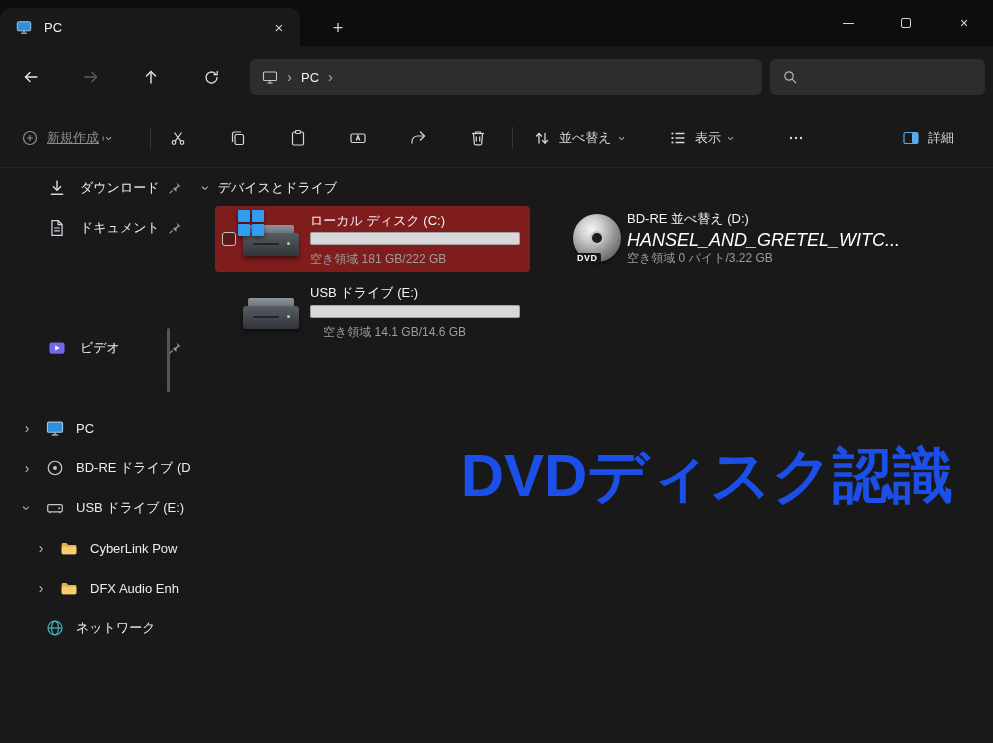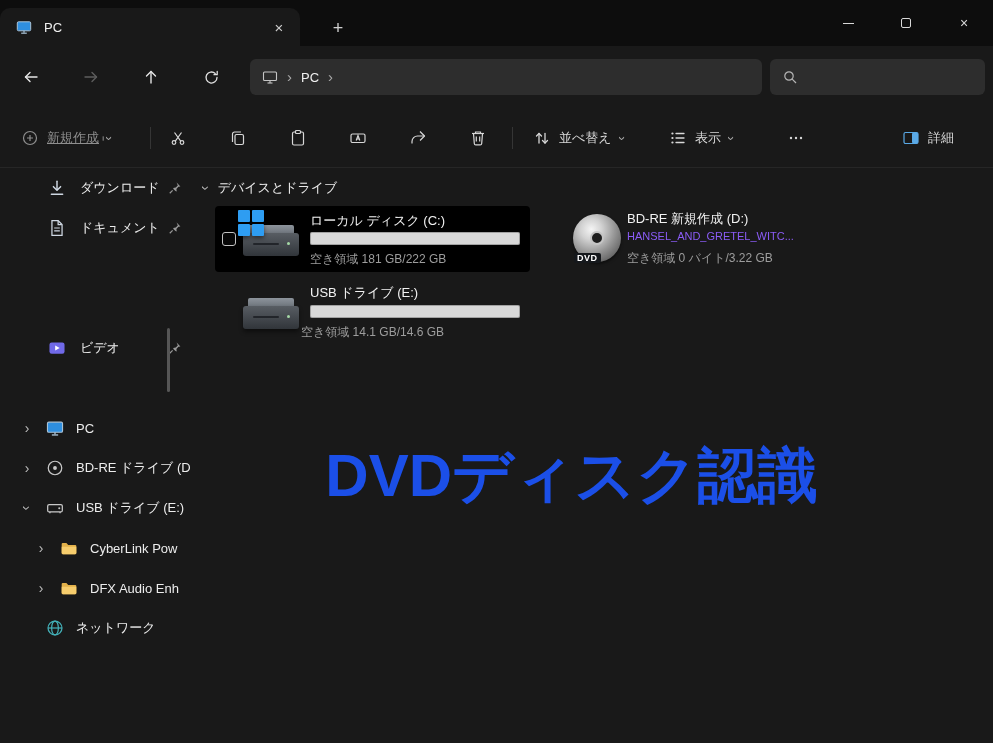--- a/index.html
+++ b/index.html
@@ -48,44 +48,44 @@
   .trow .chev.down{transform:rotate(90deg);}
   .trow.child .chev{margin-left:26px;}
   .trow .sic{margin-left:12px;margin-right:12px;}
   .trow .spacer{width:14px;margin-left:12px;flex:0 0 auto;}
   .side-scrollbar{position:absolute;left:167px;top:328px;width:3px;height:64px;background:#565656;border-radius:2px;}
 
   
   .section-header{position:absolute;left:204px;top:179px;display:flex;align-items:center;gap:9px;color:#eaeaea;font-size:13px;}
   .section-header .chev{display:inline-block;transform:rotate(90deg);color:#bdbdbd;font-size:14px;line-height:1;}
   .tile{position:absolute;height:66px;border-radius:4px;}
-  .tile.selected{background:#000000;}
+  .tile.selected{background:#7f1d1d;}
   .checkbox{position:absolute;left:7px;top:26px;width:14px;height:14px;border:1px solid #c2c2c2;border-radius:3px;background:rgba(20,20,20,.35);}
   .drive-name{position:absolute;font-size:13px;color:#f2f2f2;white-space:nowrap;}
-  .drive-sub{position:absolute;font-size:11px;color:#8b5cf6;white-space:nowrap;}
+  .drive-sub{position:absolute;font-size:18px;color:#ffffff;white-space:nowrap;font-style:italic;}
   .drive-free{position:absolute;font-size:12px;color:#9d9d9d;white-space:nowrap;}
   .pbar{position:absolute;width:210px;height:13px;background:#d8d8d8;border-radius:2px;overflow:hidden;box-shadow:inset 0 0 0 1px rgba(0,0,0,.25);}
   .pfill{height:100%;}
 
   
   .dicon{position:absolute;width:60px;height:46px;}
   .dtop{position:absolute;left:7px;top:9px;width:46px;height:12px;background:linear-gradient(180deg,#8d949c,#62686f);border-radius:2px;}
   .dbody{position:absolute;left:2px;top:17px;width:56px;height:23px;background:linear-gradient(180deg,#585d63,#31353a);border-radius:3px;box-shadow:0 3px 4px rgba(0,0,0,.45);}
   .dslot{position:absolute;left:12px;top:27px;width:26px;height:2px;background:#22252a;border-radius:1px;}
   .dled{position:absolute;right:11px;top:26px;width:3px;height:3px;border-radius:50%;background:#a5d8a6;}
   .winflag{position:absolute;left:-3px;top:-6px;display:grid;grid-template-columns:12px 12px;grid-template-rows:12px 12px;gap:2px;filter:drop-shadow(0 2px 2px rgba(0,0,0,.5));}
   .winflag span{background:#2e9df2;border-radius:1px;}
 
   
   .disc{position:absolute;left:8px;top:8px;width:48px;height:48px;border-radius:50%;background:radial-gradient(circle at 38% 32%,#f4f4f4 0%,#d2d2d2 24%,#939393 55%,#6b6b6b 76%,#575757 100%);box-shadow:0 2px 3px rgba(0,0,0,.5);text-align:center;}
   .disc-hole{position:absolute;left:17px;top:17px;width:14px;height:14px;border-radius:50%;background:#1d1d1d;border:2px solid #c4c4c4;}
   .dvd-label{position:absolute;left:1px;bottom:-1px;font-size:9px;font-weight:bold;color:#fff;background:#15181c;padding:0 3px;border-radius:2px;letter-spacing:.5px;}
 
   
-  .overlay{position:absolute;left:190px;right:40px;top:446px;text-align:center;font-size:60px;font-weight:800;line-height:1;white-space:nowrap;}
+  .overlay{position:absolute;left:190px;right:40px;top:446px;text-align:right;font-size:60px;font-weight:800;line-height:1;white-space:nowrap;}
 
   
   .statusbar{position:absolute;left:0;top:710px;width:100%;height:33px;background:#191919;border-top:1px solid #2a2a2a;display:flex;align-items:center;padding:0 14px;color:#cfcfcf;font-size:12px;}
   .status-sep{margin-left:26px;color:#5f5f5f;}
   .view-toggles{margin-left:auto;display:flex;gap:8px;align-items:center;}
   .viewtoggle{width:28px;height:22px;display:flex;align-items:center;justify-content:center;border-radius:4px;}
   .viewtoggle.active{border:1px solid #8f8f8f;background:#2d2d2d;}
 </style>
 </head>
 <body>
@@ -430,35 +430,35 @@
     <span class="drive-free" style="left:95px;top:45px">空き領域 181 GB/222 GB</span>
   </div>
 
   <div class="tile" style="left:565px;top:206px;width:330px">
     <div class="dicon" style="left:0;top:0">
       <span class="disc">
           <span class="disc-hole"></span>
           <span class="dvd-label">DVD</span>
         </span>
     </div>
-    <span class="drive-name" style="left:62px;top:4px">BD-RE 新規作成 (D:)</span>
+    <span class="drive-name" style="left:62px;top:4px">BD-RE 並べ替え (D:)</span>
     <span class="drive-sub" style="left:62px;top:24px">HANSEL_AND_GRETEL_WITC...</span>
     <span class="drive-free" style="left:62px;top:44px">空き領域 0 バイト/3.22 GB</span>
   </div>
 
   <div class="tile" style="left:215px;top:280px;width:315px">
     <div class="dicon" style="left:26px;top:9px">
       <span class="dtop"></span>
       <span class="dbody"></span>
       <span class="dslot"></span>
       <span class="dled"></span>
     </div>
     <span class="drive-name" style="left:95px;top:4px">USB ドライブ (E:)</span>
     <span class="pbar" style="left:95px;top:25px">
       <span class="pfill" style="width: 4%; background: rgb(47, 130, 214);"></span>
     </span>
-    <span class="drive-free" style="left:86px;top:44px">空き領域 14.1 GB/14.6 GB</span>
+    <span class="drive-free" style="left:108px;top:44px">空き領域 14.1 GB/14.6 GB</span>
   </div>
 
   <div class="overlay" style="color: rgb(27, 79, 232);">DVDディスク認識</div>
 
 
 </div>
 
 </body></html>

